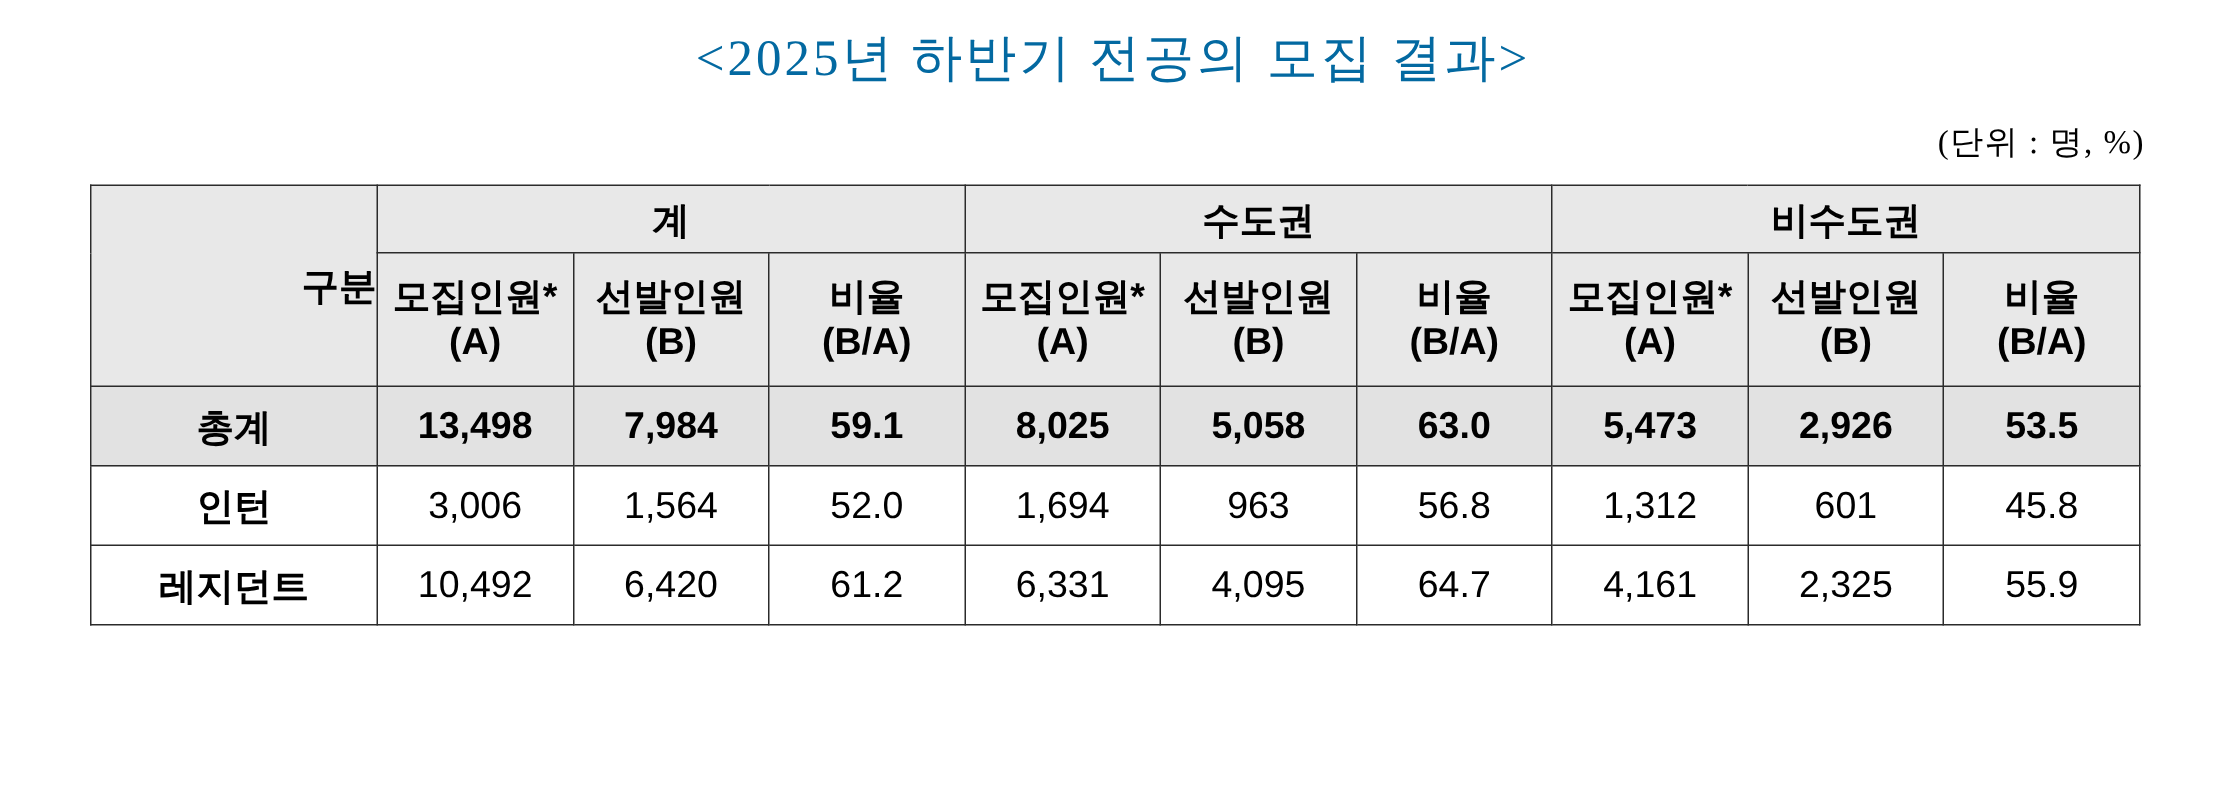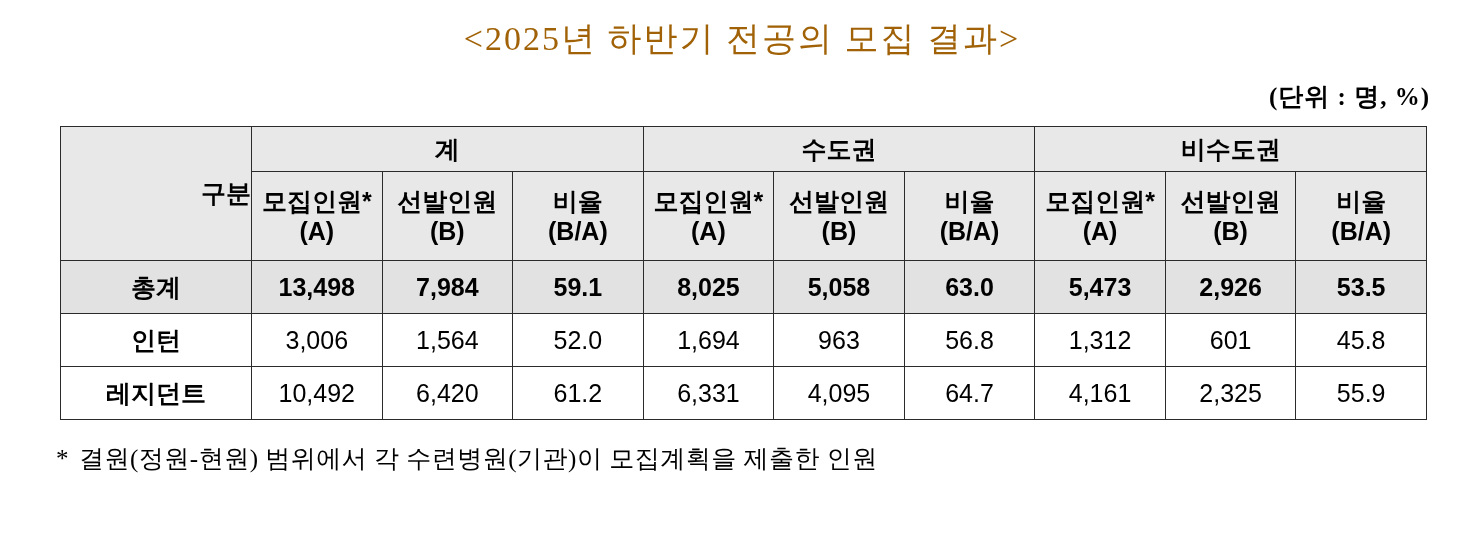--- a/index.html
+++ b/index.html
@@ -20,30 +20,29 @@
     height: 540px;
     box-sizing: border-box;
   }
   .doc-title {
     text-align: center;
     font-family: "Liberation Serif", serif;
     font-size: 34px;
     font-weight: 400;
     letter-spacing: 2px;
     padding-top: 16px;
-    color: #a16207;
+    color: #0369a1;
   }
   .unit-line {
     text-align: right;
     font-family: "Liberation Serif", serif;
-    font-size: 25px;
+    font-size: 22px;
     padding-right: 54px;
     padding-top: 18px;
     letter-spacing: 1px;
-    font-weight: bold;
   }
   .table-wrap {
     padding: 13px 57px 0 60px;
   }
   table.data {
     border-collapse: collapse;
     width: 100%;
     table-layout: fixed;
   }
   table.data th, table.data td {
@@ -197,17 +196,14 @@
           <td class="num">4,095</td>
           <td class="num">64.7</td>
           <td class="num">4,161</td>
           <td class="num">2,325</td>
           <td class="num">55.9</td>
         </tr>
       </tbody>
     </table>
   </div>
 
-  <div class="footnote">
-    <span class="star">*</span><span>결원(정원-현원) 범위에서 각 수련병원(기관)이 모집계획을 제출한 인원</span>
-  </div>
 
 </div>
 
 </body></html>

